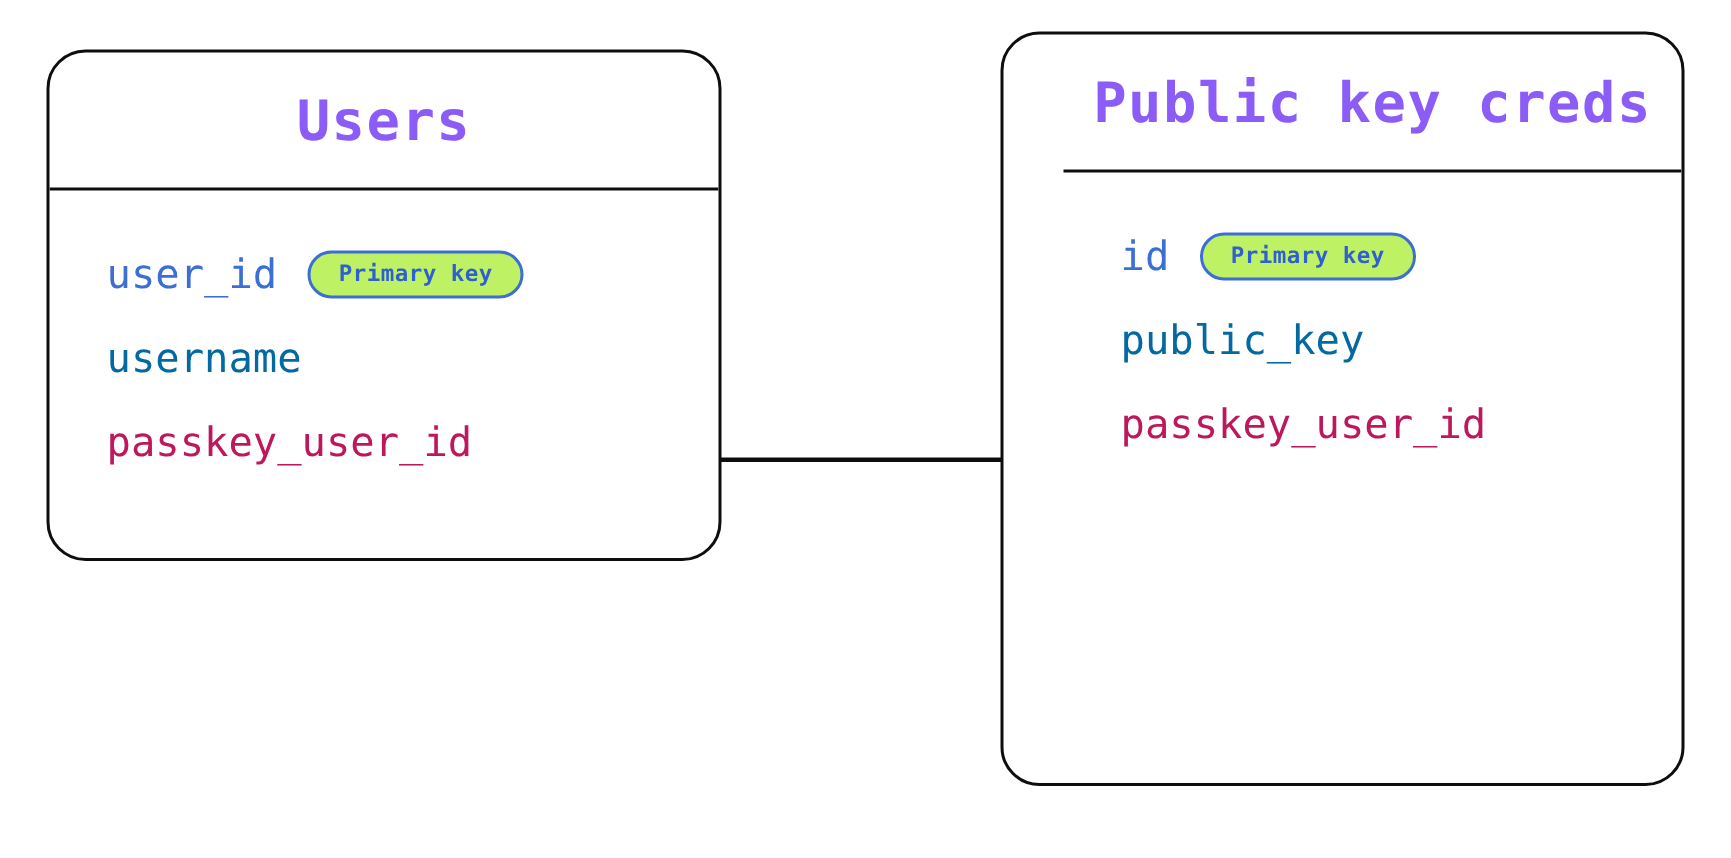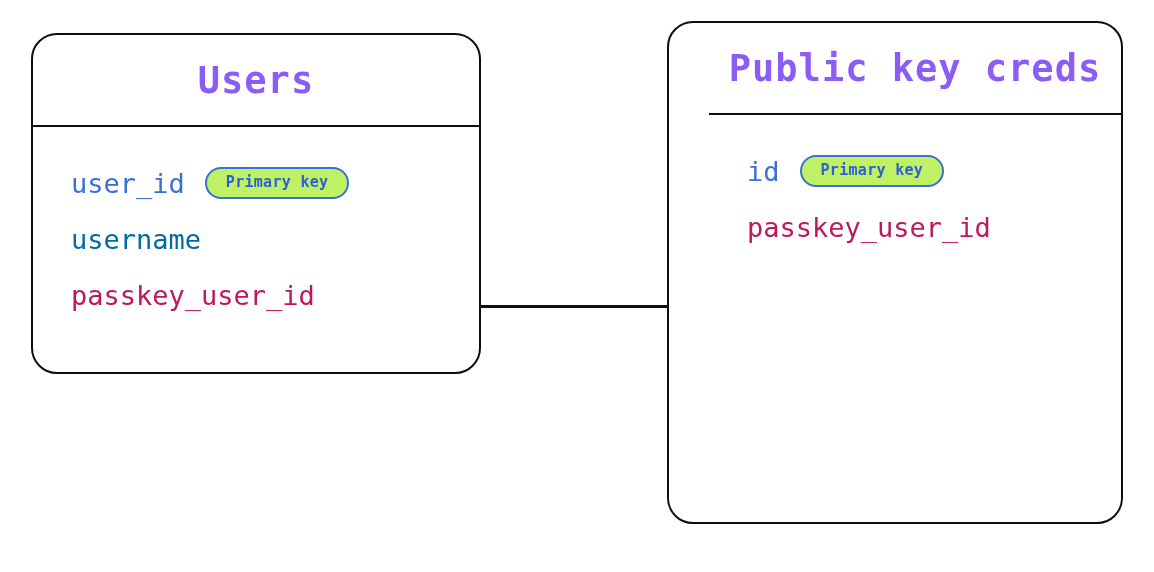--- a/index.html
+++ b/index.html
@@ -124,20 +124,23 @@
     <div class="entity-header">
       <div class="entity-title">Public key creds</div>
     </div>
     <div class="entity-body">
 
       <div class="field-row">
         <span class="field-name key">id</span>
         <span class="pk-badge">Primary key</span>
       </div>
 
+      <div class="field-row">
+        <span class="field-name">public_key</span>
+      </div>
 
       <div class="field-row">
         <span class="field-name fk">passkey_user_id</span>
       </div>
 
 
 
 
     </div>
   </div>

